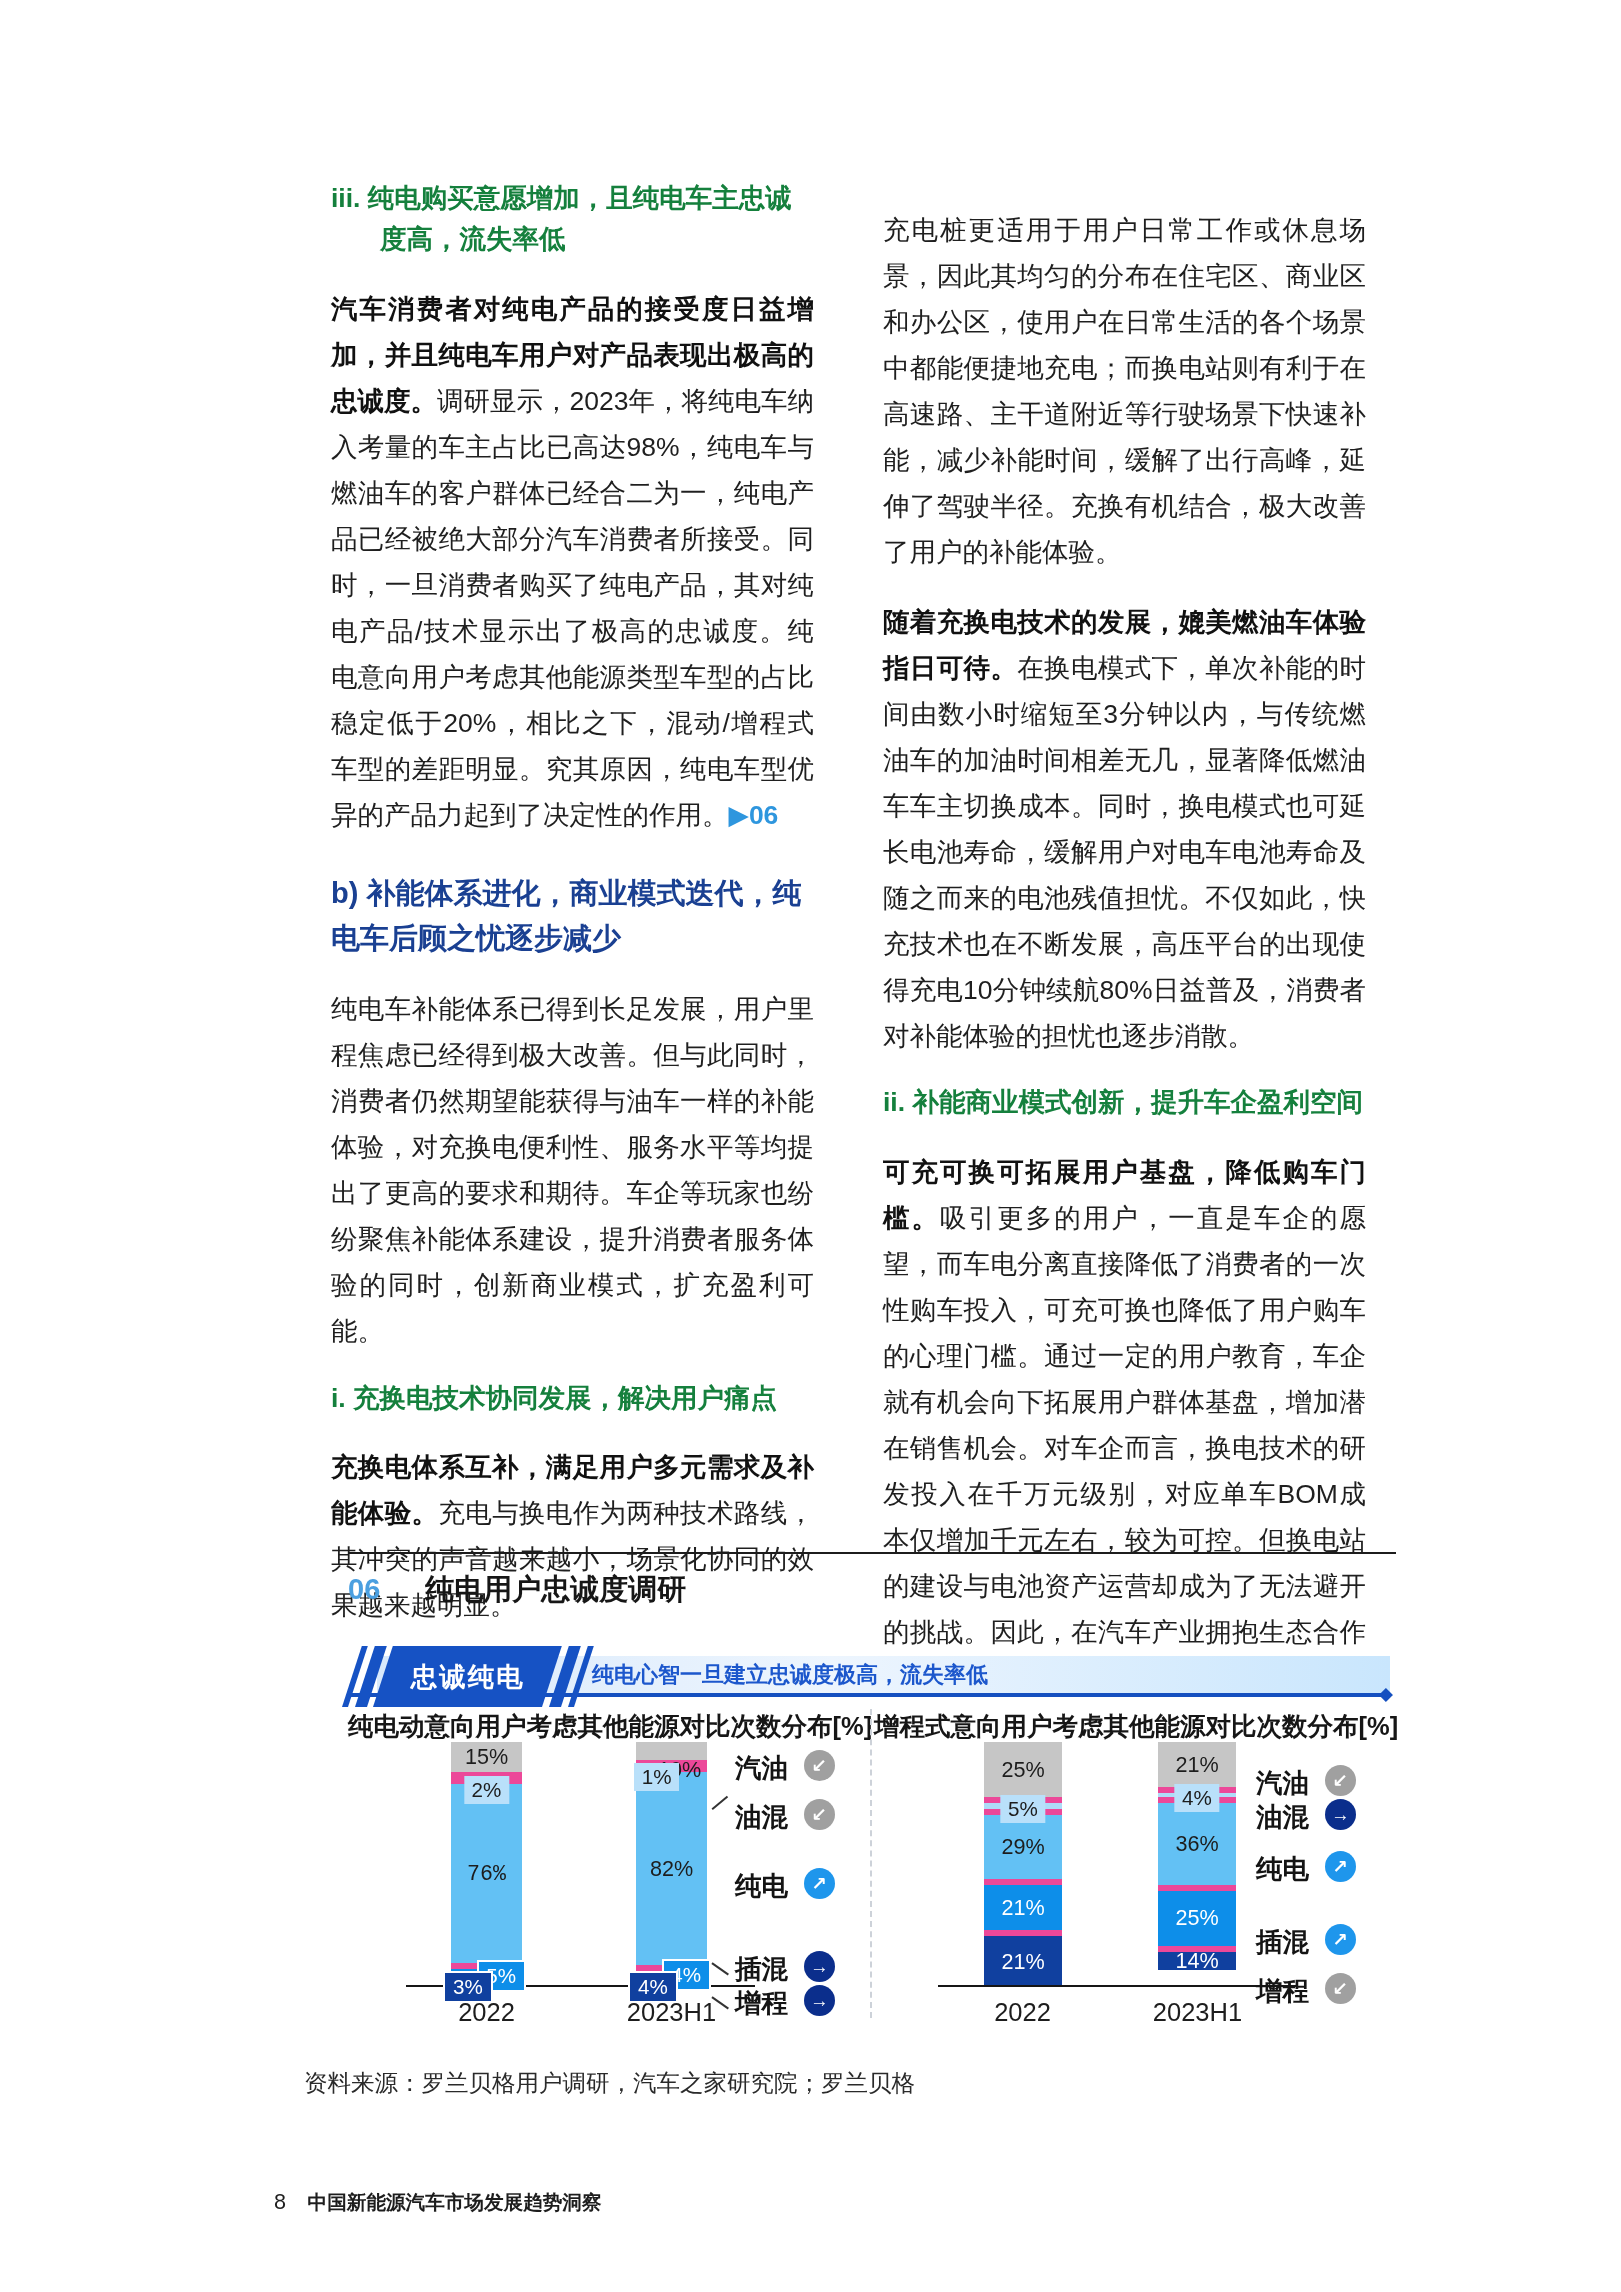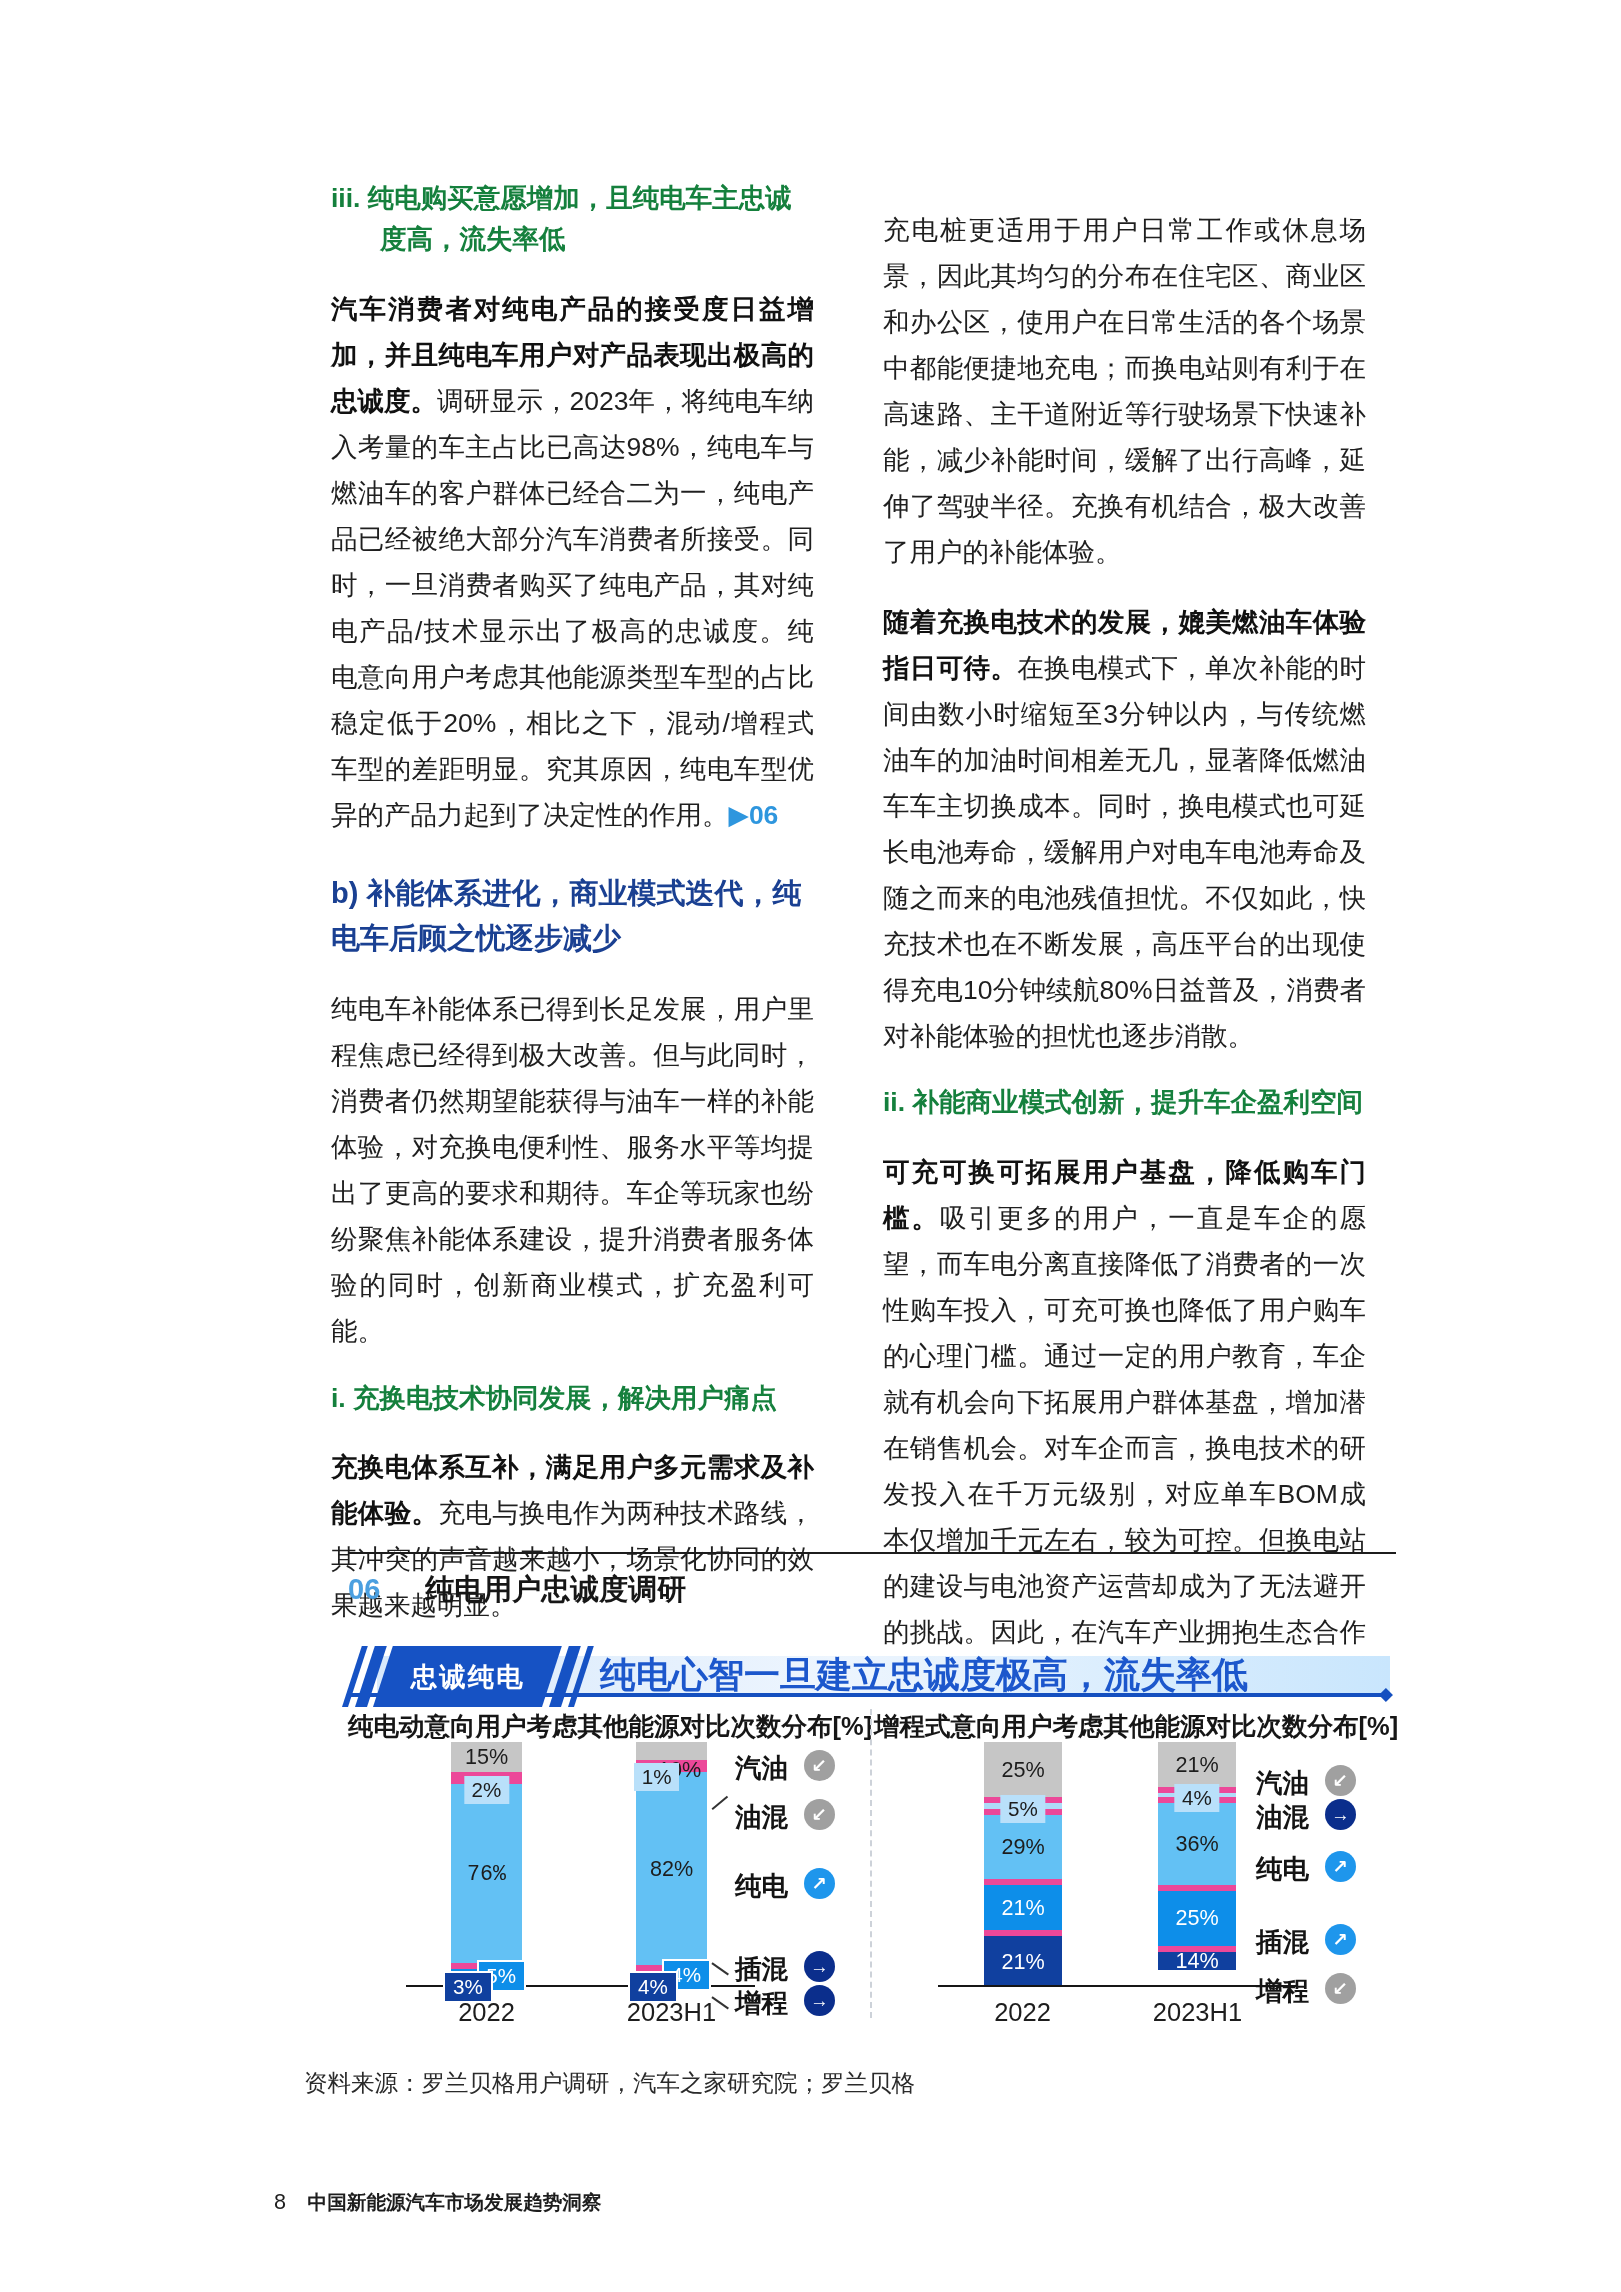--- a/index.html
+++ b/index.html
@@ -33,22 +33,22 @@
   .banner-line .tip{position:absolute;right:-3.9px;top:-2.9px;width:9.8px;height:9.8px;background:#1550c0;
                     transform:rotate(45deg);}
   .badge-group{position:absolute;left:-5.9px;top:-3.9px;height:61px;display:flex;gap:6.9px;
                transform:skewX(-18deg);transform-origin:bottom left;}
   .badge-group i{display:block;height:61px;background:#1652c4;}
   .badge-group .s1{width:5.9px;}
   .badge-group .s2{width:11.8px;}
   .badge{height:61px;background:#1652c4;color:#fff;font-size:26.5px;font-weight:bold;
          display:flex;align-items:center;padding:0 27.4px;}
   .badge span{transform:skewX(18deg);display:block;letter-spacing:2px;}
-  .banner-headline{position:absolute;left:252px;top:5.9px;height:37px;line-height:37px;
-                   color:#1c57cc;font-size:36px;font-weight:bold;}
+  .banner-headline{position:absolute;left:244px;top:5.9px;height:37px;line-height:37px;
+                   color:#1c57cc;font-size:22px;font-weight:bold;}
 
   
   .charts{position:absolute;left:0;top:157px;width:1048px;height:323px;}
   .panel{position:absolute;top:0;height:323px;}
   .panel-title{position:absolute;top:0;left:0;font-size:25.5px;font-weight:bold;color:#161616;white-space:nowrap;}
   .vsep{position:absolute;left:522px;top:0;height:309px;border-left:2px dashed #cdd2d9;}
   .bar{position:absolute;top:33px;height:243px;}
   .seg{box-sizing:border-box;border-bottom:6px solid #ec4899;display:flex;align-items:center;justify-content:center;}
   .seg:last-child{border-bottom:none;}
   .seg span{font-size:21.6px;color:#1d1d1d;}

